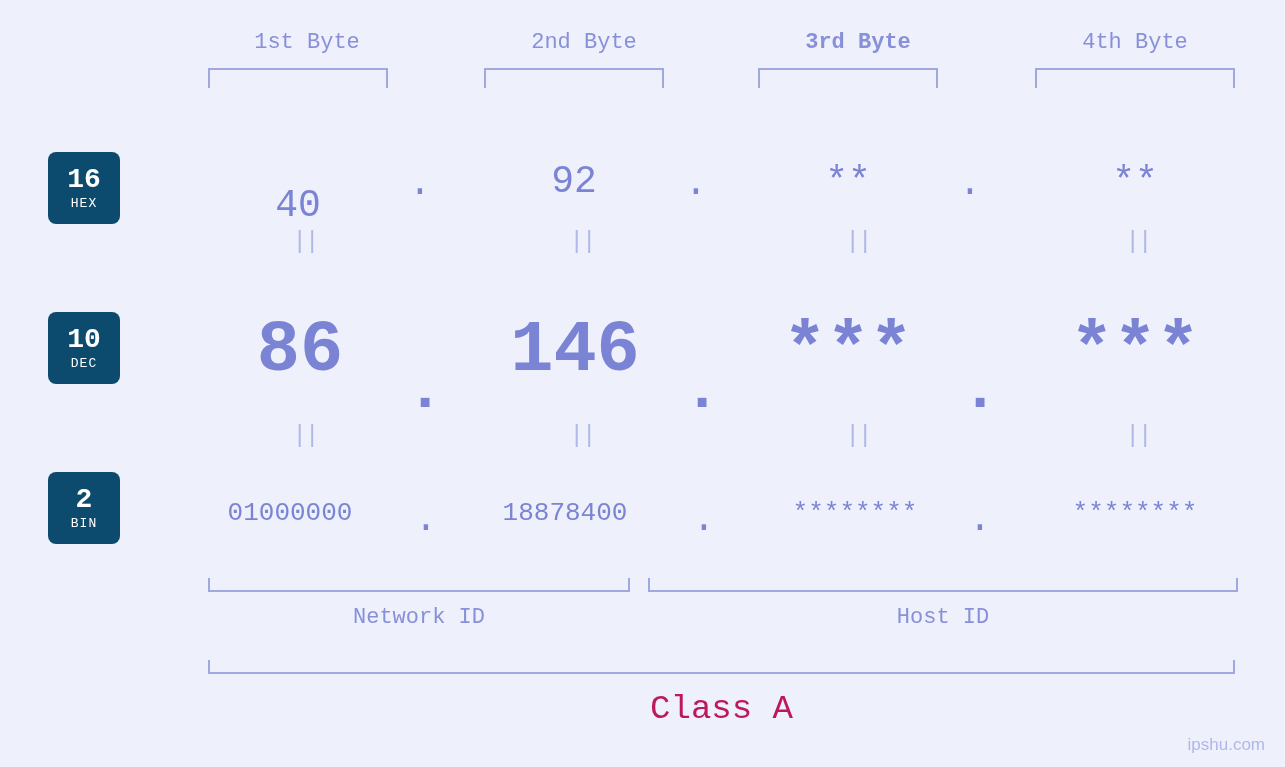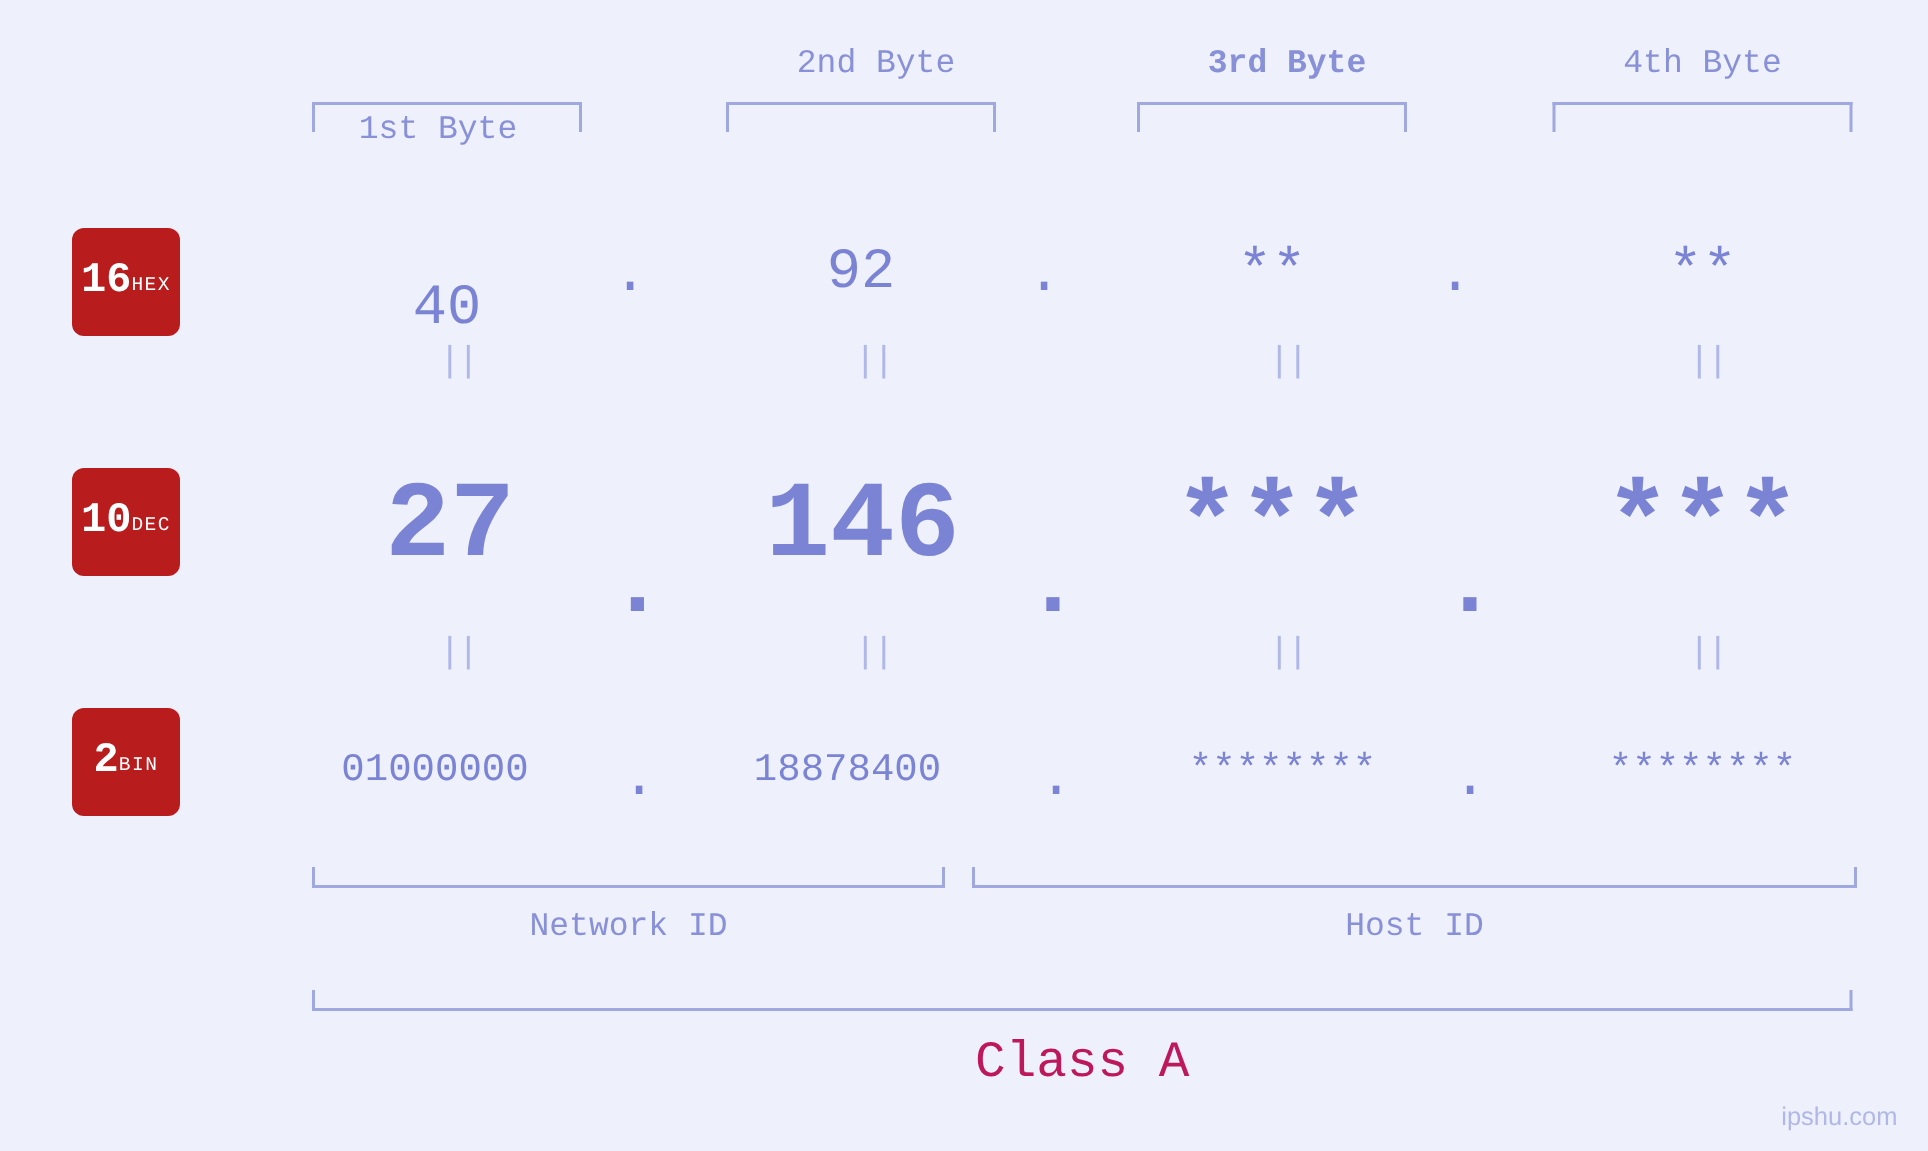--- a/index.html
+++ b/index.html
@@ -8,23 +8,24 @@
       height: 767px;
       background: #eef0fb;
       font-family: 'Courier New', Courier, monospace;
       overflow: hidden;
       position: relative;
     }
 
     .badge {
       width: 72px;
       height: 72px;
-      background: #b91c1c;
+      background: #0c4a6e;
       border-radius: 8px;
       display: flex;
+      flex-direction: column;
       align-items: center;
       justify-content: center;
       color: white;
       position: absolute;
       left: 48px;
     }
     .badge-num {
       font-size: 28px;
       font-weight: bold;
       line-height: 1;
@@ -141,21 +142,21 @@
 </div>
 <div class="badge badge-dec">
   <span class="badge-num">10</span>
   <span class="badge-label">DEC</span>
 </div>
 <div class="badge badge-bin">
   <span class="badge-num">2</span>
   <span class="badge-label">BIN</span>
 </div>
 
-<div class="col-header" style="left:192px;margin-top:44px;">1st Byte</div>
+<div class="col-header" style="left:207px;">1st Byte</div>
 <div class="col-header" style="left:484px;">2nd Byte</div>
 <div class="col-header" style="left:758px;font-weight:bold;">3rd Byte</div>
 <div class="col-header" style="left:1035px;">4th Byte</div>
 
 <div class="bracket" style="left:208px; width:180px;"></div>
 <div class="bracket" style="left:484px; width:180px;"></div>
 <div class="bracket" style="left:758px; width:180px;"></div>
 <div class="bracket" style="left:1035px; width:200px;"></div>
 
 <div class="val val-hex" style="left:208px; width:180px;margin-top:24px;">40</div>
@@ -165,21 +166,21 @@
 
 <div class="dot" style="top:162px; left:400px; width:40px;">.</div>
 <div class="dot" style="top:162px; left:676px; width:40px;">.</div>
 <div class="dot" style="top:162px; left:950px; width:40px;">.</div>
 
 <div class="eq" style="top:228px; left:285px; width:40px;">||</div>
 <div class="eq" style="top:228px; left:562px; width:40px;">||</div>
 <div class="eq" style="top:228px; left:838px; width:40px;">||</div>
 <div class="eq" style="top:228px; left:1118px; width:40px;">||</div>
 
-<div class="val val-dec" style="left:195px; width:210px;">27</div>
+<div class="val val-dec" style="left:195px; width:210px;">86</div>
 <div class="val val-dec" style="left:465px; width:220px;">146</div>
 <div class="val val-dec" style="left:748px; width:200px;">***</div>
 <div class="val val-dec" style="left:1030px; width:210px;">***</div>
 
 <div class="dot" style="top:355px; left:405px; width:40px; font-size:62px; font-weight:bold;">.</div>
 <div class="dot" style="top:355px; left:682px; width:40px; font-size:62px; font-weight:bold;">.</div>
 <div class="dot" style="top:355px; left:960px; width:40px; font-size:62px; font-weight:bold;">.</div>
 
 <div class="eq" style="top:422px; left:285px; width:40px;">||</div>
 <div class="eq" style="top:422px; left:562px; width:40px;">||</div>

